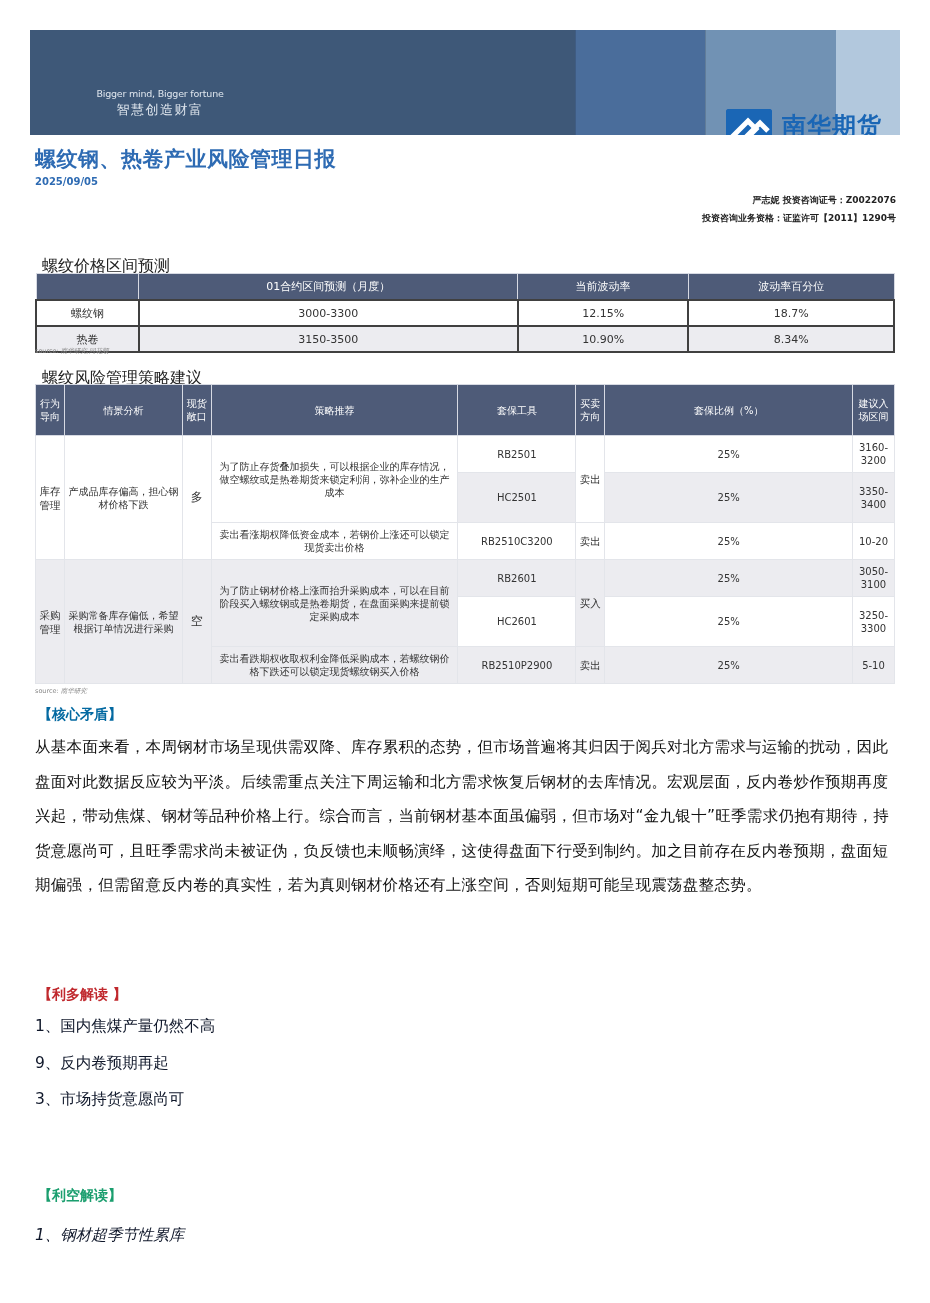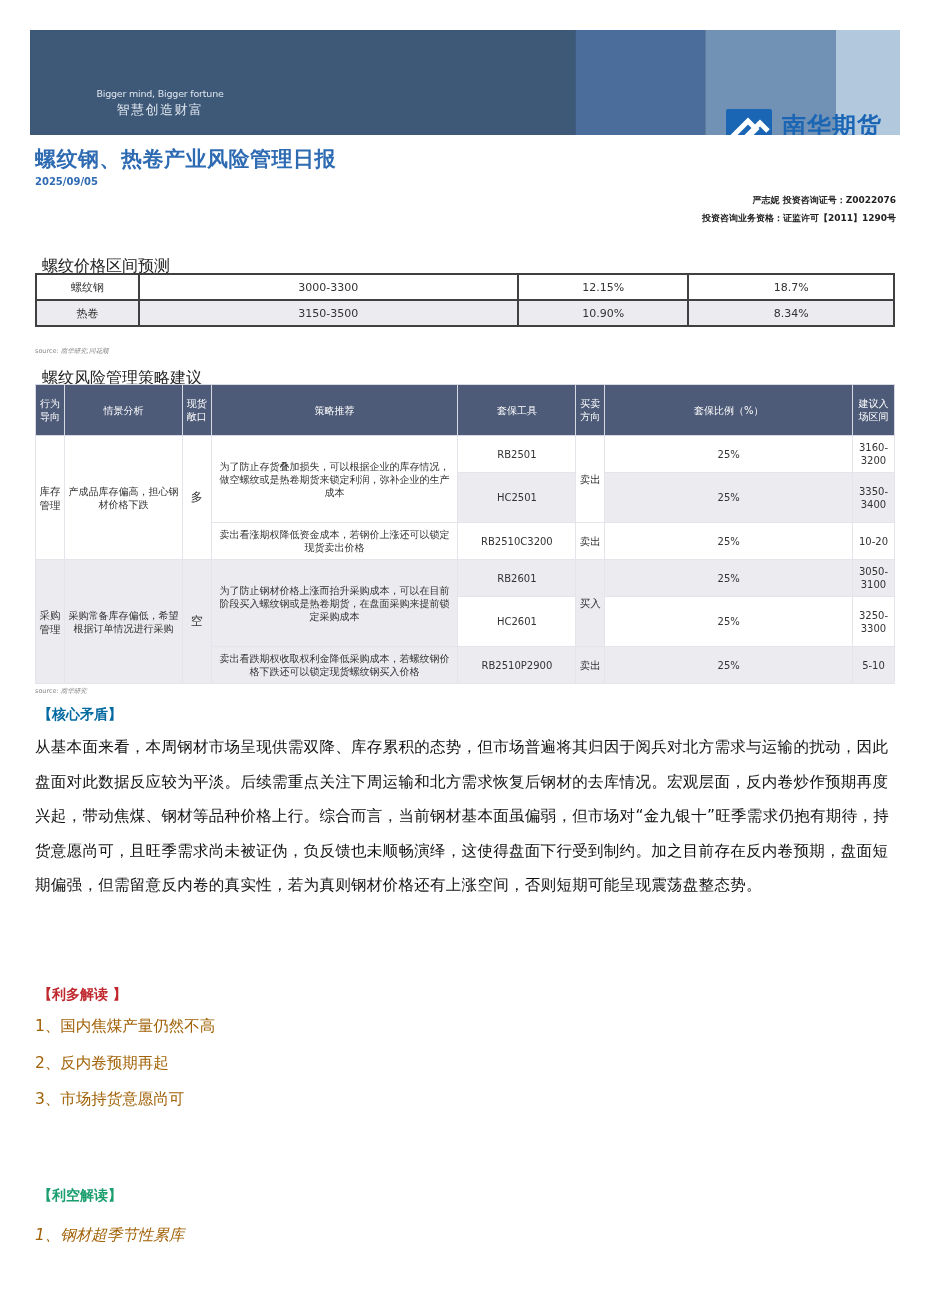--- a/index.html
+++ b/index.html
@@ -43,21 +43,21 @@
   .t2 td { text-align: center; border: 1px solid #e3e5ea; color: #333; line-height: 13px; padding: 0 3px; }
   .t2 td.narrow { font-size: 10.5px; line-height: 14px; padding: 0 1px; }
   .t2 .g { background: #ececf0; }
   .t2 .w { background: #ffffff; }
 
   
   .h-core { position: absolute; left: 38px; top: 706px; font-size: 14px; font-weight: bold; color: #0369a1; }
   .para { position: absolute; left: 35px; top: 730px; width: 860px; font-size: 15.5px; line-height: 34.5px; color: #111; letter-spacing: 0.3px; }
   .h-bull { position: absolute; left: 38px; top: 986px; font-size: 14px; font-weight: bold; color: #c0282d; }
   .h-bear { position: absolute; left: 38px; top: 1187px; font-size: 14px; font-weight: bold; color: #1a9e6e; }
-  .list { position: absolute; left: 35px; font-size: 15.5px; color: #a16207; line-height: 36.5px; }
+  .list { position: absolute; left: 35px; font-size: 15.5px; color: #0f172a; line-height: 36.5px; }
 </style>
 </head>
 <body>
 
 <div class="banner">
   <div class="blk1"></div>
   <div class="blk2"></div>
   <div class="blk3"></div>
   <div class="slogan">
     <div class="en">Bigger mind, Bigger fortune</div>
@@ -87,20 +87,26 @@
 
 <div class="sec-label" style="top:256px;">螺纹价格区间预测</div>
 <table class="t1">
   <colgroup>
       <col style="width:103px">
       <col style="width:380px">
       <col style="width:171px">
       <col style="width:206px">
     </colgroup>
   <tbody>
+      <tr>
+    <th></th>
+    <th>01合约区间预测（月度）</th>
+    <th>当前波动率</th>
+    <th>波动率百分位</th>
+  </tr>
   <tr>
     <td>螺纹钢</td>
     <td>3000-3300</td>
     <td>12.15%</td>
     <td>18.7%</td>
   </tr>
   <tr class="alt">
     <td>热卷</td>
     <td>3150-3500</td>
     <td>10.90%</td>
@@ -188,20 +194,20 @@
   <span>source:</span>
   <i>南华研究</i>
 </div>
 
 <div class="h-core">【核心矛盾】</div>
 <div class="para">从基本面来看，本周钢材市场呈现供需双降、库存累积的态势，但市场普遍将其归因于阅兵对北方需求与运输的扰动，因此盘面对此数据反应较为平淡。后续需重点关注下周运输和北方需求恢复后钢材的去库情况。宏观层面，反内卷炒作预期再度兴起，带动焦煤、钢材等品种价格上行。综合而言，当前钢材基本面虽偏弱，但市场对“金九银十”旺季需求仍抱有期待，持货意愿尚可，且旺季需求尚未被证伪，负反馈也未顺畅演绎，这使得盘面下行受到制约。加之目前存在反内卷预期，盘面短期偏强，但需留意反内卷的真实性，若为真则钢材价格还有上涨空间，否则短期可能呈现震荡盘整态势。</div>
 
 <div class="h-bull">【利多解读 】</div>
 <div class="list" style="top:1008px;">
   <div>1、国内焦煤产量仍然不高</div>
-  <div>2、反内卷预期再起</div>
+  <div>9、反内卷预期再起</div>
   <div>3、市场持货意愿尚可</div>
 </div>
 
 <div class="h-bear">【利空解读】</div>
 <div class="list" style="top:1217px;font-style:italic;">
   <div>1、钢材超季节性累库</div>
 </div>
 
 </body></html>

